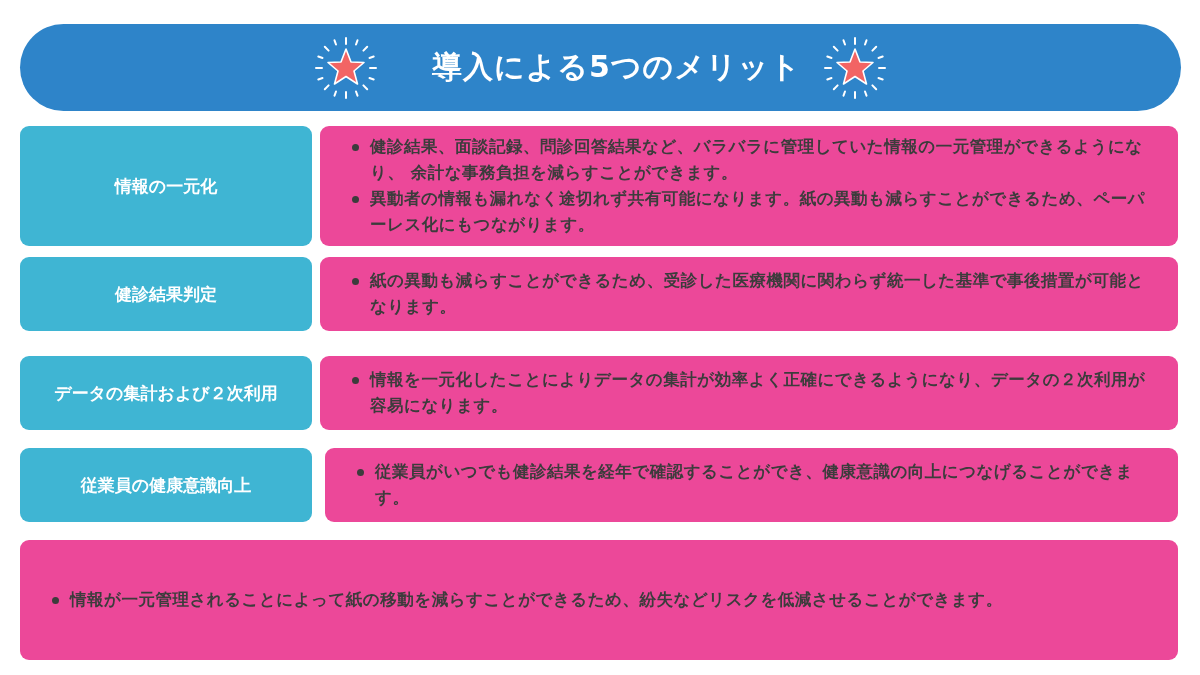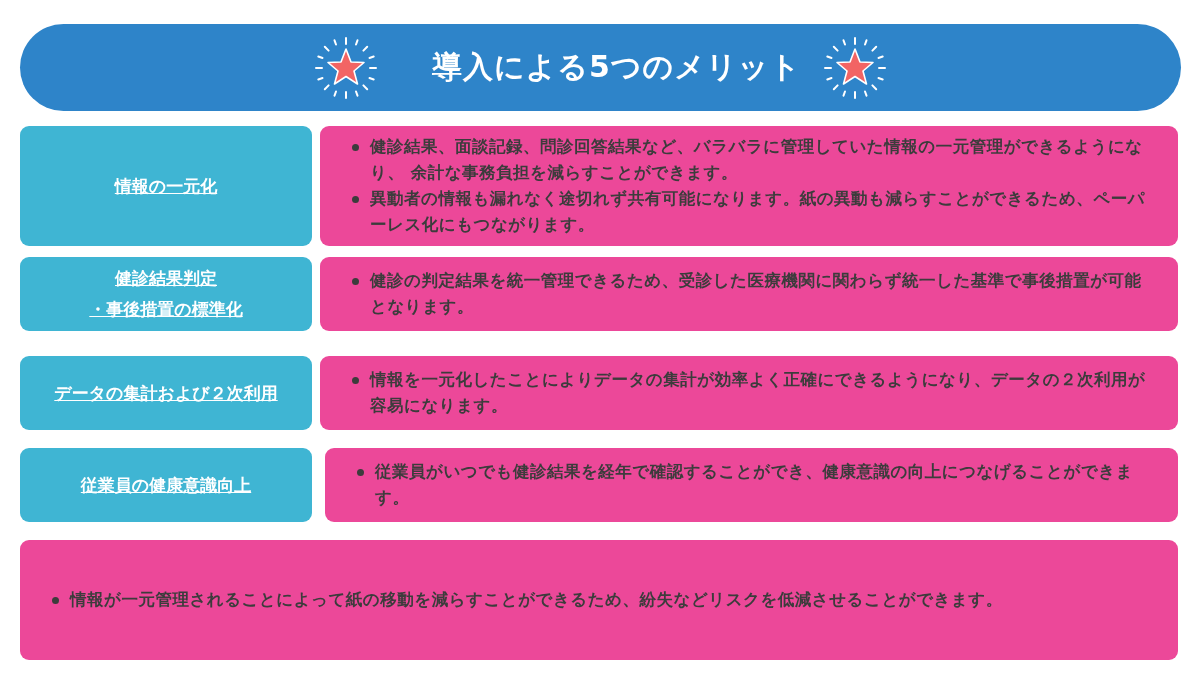--- a/index.html
+++ b/index.html
@@ -12,21 +12,21 @@
     display: flex; align-items: center; justify-content: center;
   }
   .header-inner { display: flex; align-items: center; gap: 22px; }
   .title { color: #ffffff; font-size: 30px; font-weight: bold; letter-spacing: 1px; margin-left: 32px; }
   .star { width: 64px; height: 64px; display: block; }
 
   .row { position: absolute; left: 20px; width: 1158px; display: flex; gap: 8px; }
   .label-box {
     width: 292px; flex: 0 0 292px; background: #3fb5d3; border-radius: 9px;
     display: flex; align-items: center; justify-content: center; text-align: center;
-    color: #ffffff; font-weight: bold; font-size: 17px; line-height: 31px; text-decoration: underline;
+    color: #ffffff; font-weight: bold; font-size: 17px; line-height: 31px;
   }
   .content-box {
     flex: 1; background: #ec4899; border-radius: 9px;
     display: flex; align-items: center; padding: 0 30px 0 28px;
   }
   .bullets { list-style: none; width: 100%; }
   .bullets li {
     position: relative; padding-left: 22px; color: #3c3c3c;
     font-size: 16.5px; font-weight: bold; line-height: 26px; letter-spacing: 0.5px;
   }
@@ -95,26 +95,25 @@
       <li>健診結果、面談記録、問診回答結果など、バラバラに管理していた情報の一元管理ができるようになり、 余計な事務負担を減らすことができます。</li>
       <li>異動者の情報も漏れなく途切れず共有可能になります。紙の異動も減らすことができるため、ペーパーレス化にもつながります。</li>
     </ul>
   </div>
 </div>
 
 <div class="row" style="top:257px;height:74px;">
   <div class="label-box">
     <div>
       <div>健診結果判定</div>
-      <div>・事後措置の標準化</div>
     </div>
   </div>
   <div class="content-box">
     <ul class="bullets">
-      <li>健診の判定結果を統一管理できるため、受診した医療機関に関わらず統一した基準で事後措置が可能となります。</li>
+      <li>紙の異動も減らすことができるため、受診した医療機関に関わらず統一した基準で事後措置が可能となります。</li>
     </ul>
   </div>
 </div>
 
 <div class="row" style="top:356px;height:74px;">
   <div class="label-box">
     <span>データの集計および２次利用</span>
   </div>
   <div class="content-box">
     <ul class="bullets">

